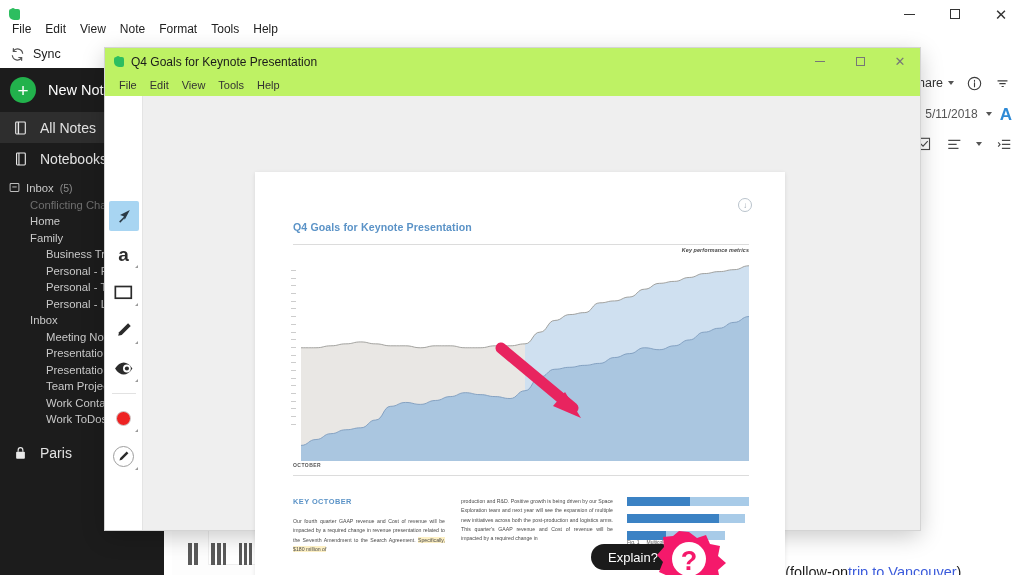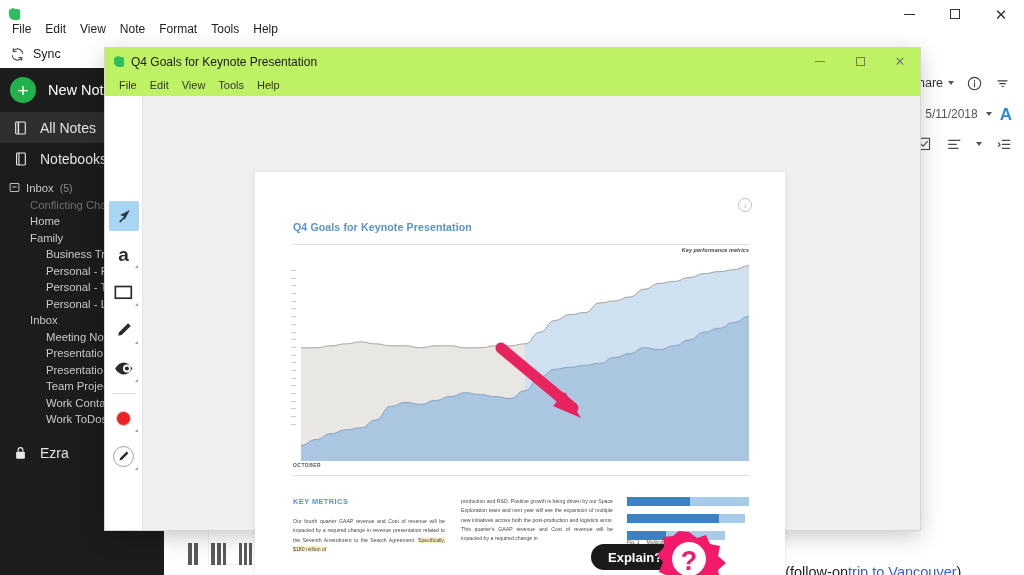--- a/index.html
+++ b/index.html
@@ -234,21 +234,21 @@
   .anno-text{
     position:absolute; left:177px; top:138px;
     font-size:21px; font-weight:700; color:#e8245f;
     letter-spacing:-.2px; white-space:nowrap;
   }
   .anno-arrow{ position:absolute; left:240px; top:170px; }
   .explain{
     position:absolute; left:336px; top:372px;
     background:#1b1b1b; color:#fff; border-radius:13px;
     height:26px; padding:0 17px; display:flex; align-items:center;
-    font-size:13px; font-weight:700;
+    font-size:13px; font-weight:400;
   }
   .qstamp{ position:absolute; left:400px; top:358px; }
 
   
   #skitch-window:after{
     content:""; position:absolute; left:0; top:0; width:0; height:0;
   }
 </style>
 </head>
 <body>
@@ -377,21 +377,21 @@
 
     <div style="height:10px"></div>
 
     <div class="nav-row">
       <span class="nav-ico">
         <svg width="13" height="14" viewBox="0 0 14 16" fill="#e9e9e9">
           <rect x="2" y="6.5" width="10" height="8" rx="1"></rect>
             <path d="M4.3 6.5V4.6a2.7 2.7 0 0 1 5.4 0v1.9" fill="none" stroke="#e9e9e9" stroke-width="1.3"></path>
         </svg>
       </span>
-      <span>Ezra</span>
+      <span>Paris</span>
     </div>
 
   </div>
 
   <div id="en-note-area">
 
     <div class="note-toolbar-1">
       <div class="share-btn">
         <span>
           <svg width="15" height="13" viewBox="0 0 16 14" fill="#3c3c3c">
@@ -624,21 +624,21 @@
             <path d="M 10 91.76190476190476 C 17.46666666666667 91.76190476190476 17.46666666666667 91.76190476190476 24.933333333333334 91.76190476190476 C 32.4 91.76190476190476 32.4 89.80952380952381 39.86666666666667 89.80952380952381 C 47.333333333333336 89.80952380952381 47.333333333333336 87.85714285714286 54.800000000000004 87.85714285714286 C 62.266666666666666 87.85714285714286 62.266666666666666 85.9047619047619 69.73333333333333 85.9047619047619 C 77.19999999999999 85.9047619047619 77.19999999999999 87.85714285714286 84.66666666666666 87.85714285714286 C 92.13333333333333 87.85714285714286 92.13333333333333 89.80952380952381 99.60000000000001 89.80952380952381 C 107.06666666666666 89.80952380952381 107.06666666666666 89.80952380952381 114.53333333333333 89.80952380952381 C 122 89.80952380952381 122 91.76190476190476 129.46666666666667 91.76190476190476 C 136.93333333333334 91.76190476190476 136.93333333333334 89.80952380952381 144.4 89.80952380952381 C 151.86666666666667 89.80952380952381 151.86666666666667 89.80952380952381 159.33333333333331 89.80952380952381 C 166.79999999999998 89.80952380952381 166.79999999999998 91.76190476190476 174.26666666666665 91.76190476190476 C 181.73333333333335 91.76190476190476 181.73333333333335 91.76190476190476 189.20000000000002 91.76190476190476 C 196.66666666666669 91.76190476190476 196.66666666666669 89.80952380952381 204.13333333333333 89.80952380952381 C 211.6 89.80952380952381 211.6 89.80952380952381 219.06666666666666 89.80952380952381 C 226.53333333333333 89.80952380952381 226.53333333333333 87.85714285714286 234 87.85714285714286 C 241.46666666666667 87.85714285714286 241.46666666666667 76.14285714285714 248.93333333333334 76.14285714285714 C 256.4 76.14285714285714 256.4 64.42857142857142 263.8666666666667 64.42857142857142 C 271.33333333333337 64.42857142857142 271.33333333333337 58.571428571428555 278.8 58.571428571428555 C 286.26666666666665 58.571428571428555 286.26666666666665 56.61904761904762 293.73333333333335 56.61904761904762 C 301.2 56.61904761904762 301.2 46.85714285714286 308.66666666666663 46.85714285714286 C 316.1333333333333 46.85714285714286 316.1333333333333 44.9047619047619 323.59999999999997 44.9047619047619 C 331.0666666666666 44.9047619047619 331.0666666666666 41 338.5333333333333 41 C 346 41 346 33.190476190476176 353.4666666666667 33.190476190476176 C 360.9333333333334 33.190476190476176 360.9333333333334 27.333333333333314 368.40000000000003 27.333333333333314 C 375.8666666666667 27.333333333333314 375.8666666666667 25.38095238095238 383.33333333333337 25.38095238095238 C 390.8 25.38095238095238 390.8 21.47619047619048 398.26666666666665 21.47619047619048 C 405.73333333333335 21.47619047619048 405.73333333333335 17.571428571428584 413.2 17.571428571428584 C 420.66666666666663 17.571428571428584 420.66666666666663 15.61904761904762 428.1333333333333 15.61904761904762 C 435.6 15.61904761904762 435.6 13.666666666666657 443.06666666666666 13.666666666666657 C 450.5333333333333 13.666666666666657 450.5333333333333 9.76190476190476 458 9.76190476190476 L 458 205 L 10 205 Z" fill="#cfe0f0" clip-path="url(#rightClip)"></path>
             <path d="M 10 189.38095238095238 C 17.46666666666667 189.38095238095238 17.46666666666667 183.52380952380952 24.933333333333334 183.52380952380952 C 32.4 183.52380952380952 32.4 177.66666666666666 39.86666666666667 177.66666666666666 C 47.333333333333336 177.66666666666666 47.333333333333336 173.76190476190476 54.800000000000004 173.76190476190476 C 62.266666666666666 173.76190476190476 62.266666666666666 171.8095238095238 69.73333333333333 171.8095238095238 C 77.19999999999999 171.8095238095238 77.19999999999999 164 84.66666666666666 164 C 92.13333333333333 164 92.13333333333333 150.33333333333334 99.60000000000001 150.33333333333334 C 107.06666666666666 150.33333333333334 107.06666666666666 146.42857142857144 114.53333333333333 146.42857142857144 C 122 146.42857142857144 122 148.38095238095238 129.46666666666667 148.38095238095238 C 136.93333333333334 148.38095238095238 136.93333333333334 144.47619047619048 144.4 144.47619047619048 C 151.86666666666667 144.47619047619048 151.86666666666667 140.57142857142856 159.33333333333331 140.57142857142856 C 166.79999999999998 140.57142857142856 166.79999999999998 136.66666666666669 174.26666666666665 136.66666666666669 C 181.73333333333335 136.66666666666669 181.73333333333335 138.61904761904762 189.20000000000002 138.61904761904762 C 196.66666666666669 138.61904761904762 196.66666666666669 140.57142857142856 204.13333333333333 140.57142857142856 C 211.6 140.57142857142856 211.6 142.52380952380952 219.06666666666666 142.52380952380952 C 226.53333333333333 142.52380952380952 226.53333333333333 134.71428571428572 234 134.71428571428572 C 241.46666666666667 134.71428571428572 241.46666666666667 121.04761904761905 248.93333333333334 121.04761904761905 C 256.4 121.04761904761905 256.4 113.23809523809524 263.8666666666667 113.23809523809524 C 271.33333333333337 113.23809523809524 271.33333333333337 111.28571428571429 278.8 111.28571428571429 C 286.26666666666665 111.28571428571429 286.26666666666665 109.33333333333333 293.73333333333335 109.33333333333333 C 301.2 109.33333333333333 301.2 107.38095238095238 308.66666666666663 107.38095238095238 C 316.1333333333333 107.38095238095238 316.1333333333333 101.52380952380953 323.59999999999997 101.52380952380953 C 331.0666666666666 101.52380952380953 331.0666666666666 97.61904761904762 338.5333333333333 97.61904761904762 C 346 97.61904761904762 346 91.76190476190476 353.4666666666667 91.76190476190476 C 360.9333333333334 91.76190476190476 360.9333333333334 93.71428571428572 368.40000000000003 93.71428571428572 C 375.8666666666667 93.71428571428572 375.8666666666667 89.80952380952381 383.33333333333337 89.80952380952381 C 390.8 89.80952380952381 390.8 83.95238095238095 398.26666666666665 83.95238095238095 C 405.73333333333335 83.95238095238095 405.73333333333335 76.14285714285714 413.2 76.14285714285714 C 420.66666666666663 76.14285714285714 420.66666666666663 72.23809523809524 428.1333333333333 72.23809523809524 C 435.6 72.23809523809524 435.6 66.38095238095238 443.06666666666666 66.38095238095238 C 450.5333333333333 66.38095238095238 450.5333333333333 60.52380952380952 458 60.52380952380952 L 458 205 L 10 205 Z" fill="#aac6e0"></path>
             <path d="M 10 91.76190476190476 C 17.46666666666667 91.76190476190476 17.46666666666667 91.76190476190476 24.933333333333334 91.76190476190476 C 32.4 91.76190476190476 32.4 89.80952380952381 39.86666666666667 89.80952380952381 C 47.333333333333336 89.80952380952381 47.333333333333336 87.85714285714286 54.800000000000004 87.85714285714286 C 62.266666666666666 87.85714285714286 62.266666666666666 85.9047619047619 69.73333333333333 85.9047619047619 C 77.19999999999999 85.9047619047619 77.19999999999999 87.85714285714286 84.66666666666666 87.85714285714286 C 92.13333333333333 87.85714285714286 92.13333333333333 89.80952380952381 99.60000000000001 89.80952380952381 C 107.06666666666666 89.80952380952381 107.06666666666666 89.80952380952381 114.53333333333333 89.80952380952381 C 122 89.80952380952381 122 91.76190476190476 129.46666666666667 91.76190476190476 C 136.93333333333334 91.76190476190476 136.93333333333334 89.80952380952381 144.4 89.80952380952381 C 151.86666666666667 89.80952380952381 151.86666666666667 89.80952380952381 159.33333333333331 89.80952380952381 C 166.79999999999998 89.80952380952381 166.79999999999998 91.76190476190476 174.26666666666665 91.76190476190476 C 181.73333333333335 91.76190476190476 181.73333333333335 91.76190476190476 189.20000000000002 91.76190476190476 C 196.66666666666669 91.76190476190476 196.66666666666669 89.80952380952381 204.13333333333333 89.80952380952381 C 211.6 89.80952380952381 211.6 89.80952380952381 219.06666666666666 89.80952380952381 C 226.53333333333333 89.80952380952381 226.53333333333333 87.85714285714286 234 87.85714285714286 C 241.46666666666667 87.85714285714286 241.46666666666667 76.14285714285714 248.93333333333334 76.14285714285714 C 256.4 76.14285714285714 256.4 64.42857142857142 263.8666666666667 64.42857142857142 C 271.33333333333337 64.42857142857142 271.33333333333337 58.571428571428555 278.8 58.571428571428555 C 286.26666666666665 58.571428571428555 286.26666666666665 56.61904761904762 293.73333333333335 56.61904761904762 C 301.2 56.61904761904762 301.2 46.85714285714286 308.66666666666663 46.85714285714286 C 316.1333333333333 46.85714285714286 316.1333333333333 44.9047619047619 323.59999999999997 44.9047619047619 C 331.0666666666666 44.9047619047619 331.0666666666666 41 338.5333333333333 41 C 346 41 346 33.190476190476176 353.4666666666667 33.190476190476176 C 360.9333333333334 33.190476190476176 360.9333333333334 27.333333333333314 368.40000000000003 27.333333333333314 C 375.8666666666667 27.333333333333314 375.8666666666667 25.38095238095238 383.33333333333337 25.38095238095238 C 390.8 25.38095238095238 390.8 21.47619047619048 398.26666666666665 21.47619047619048 C 405.73333333333335 21.47619047619048 405.73333333333335 17.571428571428584 413.2 17.571428571428584 C 420.66666666666663 17.571428571428584 420.66666666666663 15.61904761904762 428.1333333333333 15.61904761904762 C 435.6 15.61904761904762 435.6 13.666666666666657 443.06666666666666 13.666666666666657 C 450.5333333333333 13.666666666666657 450.5333333333333 9.76190476190476 458 9.76190476190476" fill="none" stroke="#9a9a96" stroke-width="0.9"></path>
             <path d="M 10 189.38095238095238 C 17.46666666666667 189.38095238095238 17.46666666666667 183.52380952380952 24.933333333333334 183.52380952380952 C 32.4 183.52380952380952 32.4 177.66666666666666 39.86666666666667 177.66666666666666 C 47.333333333333336 177.66666666666666 47.333333333333336 173.76190476190476 54.800000000000004 173.76190476190476 C 62.266666666666666 173.76190476190476 62.266666666666666 171.8095238095238 69.73333333333333 171.8095238095238 C 77.19999999999999 171.8095238095238 77.19999999999999 164 84.66666666666666 164 C 92.13333333333333 164 92.13333333333333 150.33333333333334 99.60000000000001 150.33333333333334 C 107.06666666666666 150.33333333333334 107.06666666666666 146.42857142857144 114.53333333333333 146.42857142857144 C 122 146.42857142857144 122 148.38095238095238 129.46666666666667 148.38095238095238 C 136.93333333333334 148.38095238095238 136.93333333333334 144.47619047619048 144.4 144.47619047619048 C 151.86666666666667 144.47619047619048 151.86666666666667 140.57142857142856 159.33333333333331 140.57142857142856 C 166.79999999999998 140.57142857142856 166.79999999999998 136.66666666666669 174.26666666666665 136.66666666666669 C 181.73333333333335 136.66666666666669 181.73333333333335 138.61904761904762 189.20000000000002 138.61904761904762 C 196.66666666666669 138.61904761904762 196.66666666666669 140.57142857142856 204.13333333333333 140.57142857142856 C 211.6 140.57142857142856 211.6 142.52380952380952 219.06666666666666 142.52380952380952 C 226.53333333333333 142.52380952380952 226.53333333333333 134.71428571428572 234 134.71428571428572 C 241.46666666666667 134.71428571428572 241.46666666666667 121.04761904761905 248.93333333333334 121.04761904761905 C 256.4 121.04761904761905 256.4 113.23809523809524 263.8666666666667 113.23809523809524 C 271.33333333333337 113.23809523809524 271.33333333333337 111.28571428571429 278.8 111.28571428571429 C 286.26666666666665 111.28571428571429 286.26666666666665 109.33333333333333 293.73333333333335 109.33333333333333 C 301.2 109.33333333333333 301.2 107.38095238095238 308.66666666666663 107.38095238095238 C 316.1333333333333 107.38095238095238 316.1333333333333 101.52380952380953 323.59999999999997 101.52380952380953 C 331.0666666666666 101.52380952380953 331.0666666666666 97.61904761904762 338.5333333333333 97.61904761904762 C 346 97.61904761904762 346 91.76190476190476 353.4666666666667 91.76190476190476 C 360.9333333333334 91.76190476190476 360.9333333333334 93.71428571428572 368.40000000000003 93.71428571428572 C 375.8666666666667 93.71428571428572 375.8666666666667 89.80952380952381 383.33333333333337 89.80952380952381 C 390.8 89.80952380952381 390.8 83.95238095238095 398.26666666666665 83.95238095238095 C 405.73333333333335 83.95238095238095 405.73333333333335 76.14285714285714 413.2 76.14285714285714 C 420.66666666666663 76.14285714285714 420.66666666666663 72.23809523809524 428.1333333333333 72.23809523809524 C 435.6 72.23809523809524 435.6 66.38095238095238 443.06666666666666 66.38095238095238 C 450.5333333333333 66.38095238095238 450.5333333333333 60.52380952380952 458 60.52380952380952" fill="none" stroke="#7e9cbd" stroke-width="0.9"></path>
           </svg>
       </div>
 
       <div class="doc-octline"></div>
       <div class="doc-october">OCTOBER</div>
 
-      <div class="km-head">KEY METRICS</div>
+      <div class="km-head">KEY OCTOBER</div>
 
       <div class="col c1"><span>Our fourth quarter GAAP revenue and Cost of revenue will be impacted by a required change in revenue presentation related to the Seventh Amendment to the Search Agreement. </span><span class="hl">Specifically, $180 million of</span></div>
 
       <div class="col c2">production and R&amp;D. Positive growth is being driven by our Space Exploration team and next year will see the expansion of multiple new initiatives across both the post-production and logistics arms. This quarter's GAAP revenue and Cost of revenue will be impacted by a required change in</div>
 
       <div class="bars">
         <div class="bar">
             <span class="s1" style="width:52%"></span>
             <span class="s2" style="width:48%"></span>
           </div>

